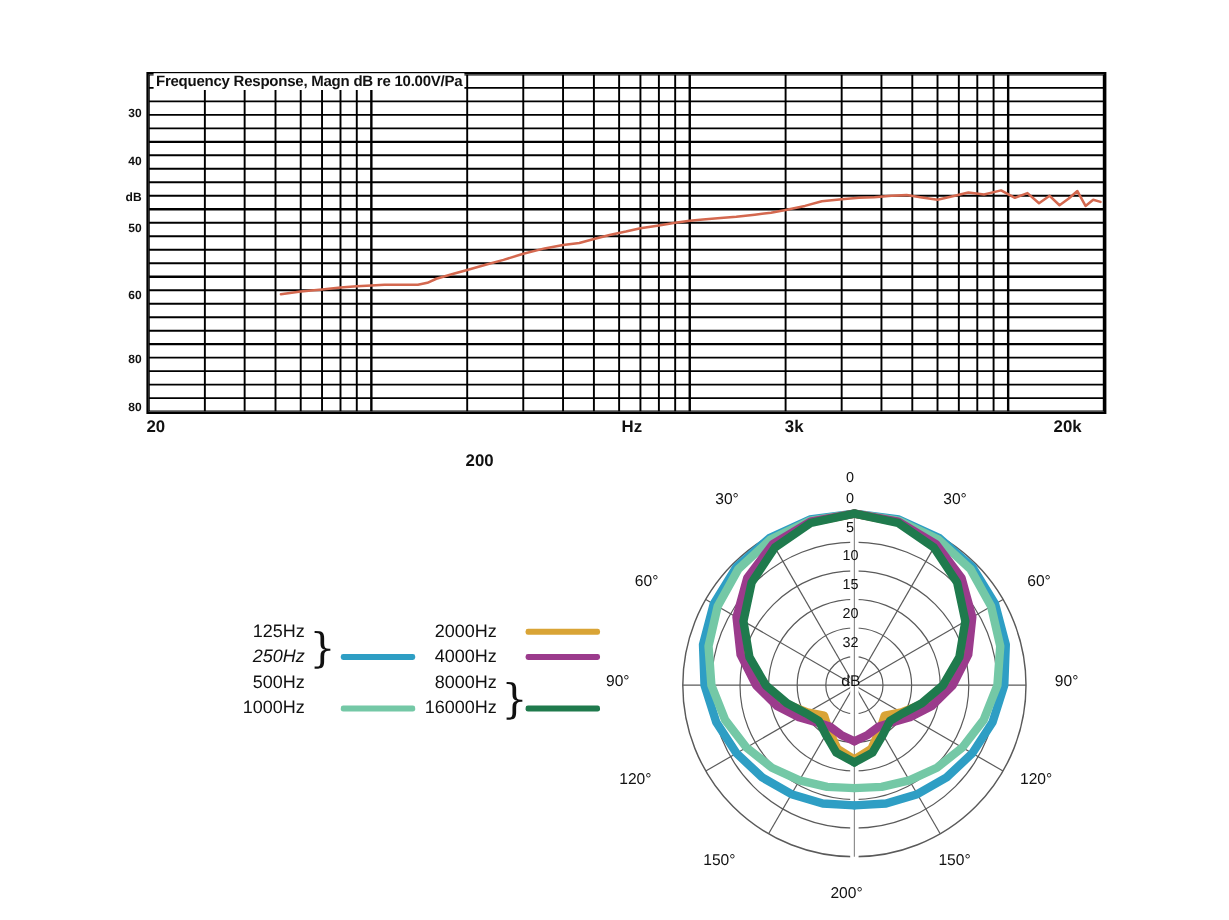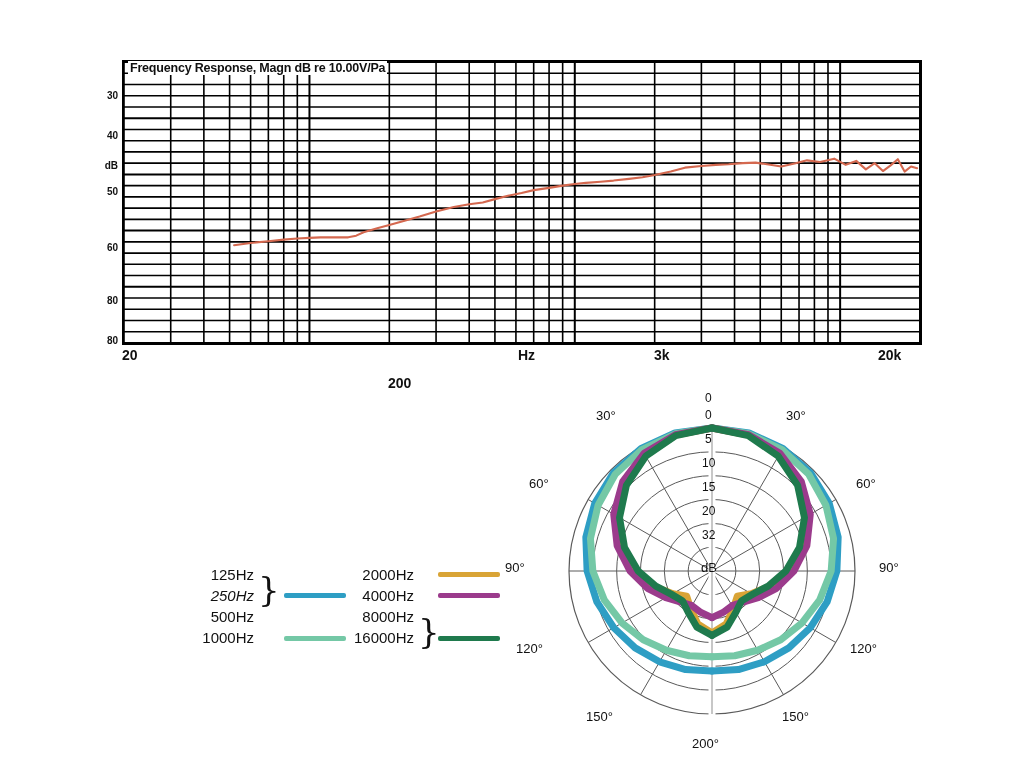--- a/index.html
+++ b/index.html
@@ -67,21 +67,20 @@
   }
 
   
   #legend {
     position: absolute;
     left: 168px;
     top: 518px;
     width: 320px;
     height: 100px;
     font-size: 15px;
-    margin-top: 48px;
   }
   .legend-col {
     position: absolute;
     top: 0;
   }
   .legend-col.left { left: 0px; }
   .legend-col.right { left: 160px; }
   .legend-label {
     position: absolute;
     width: 86px;

